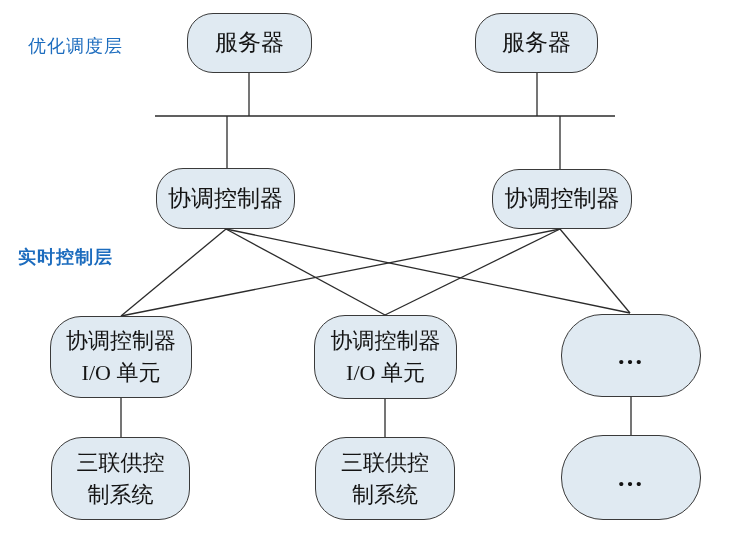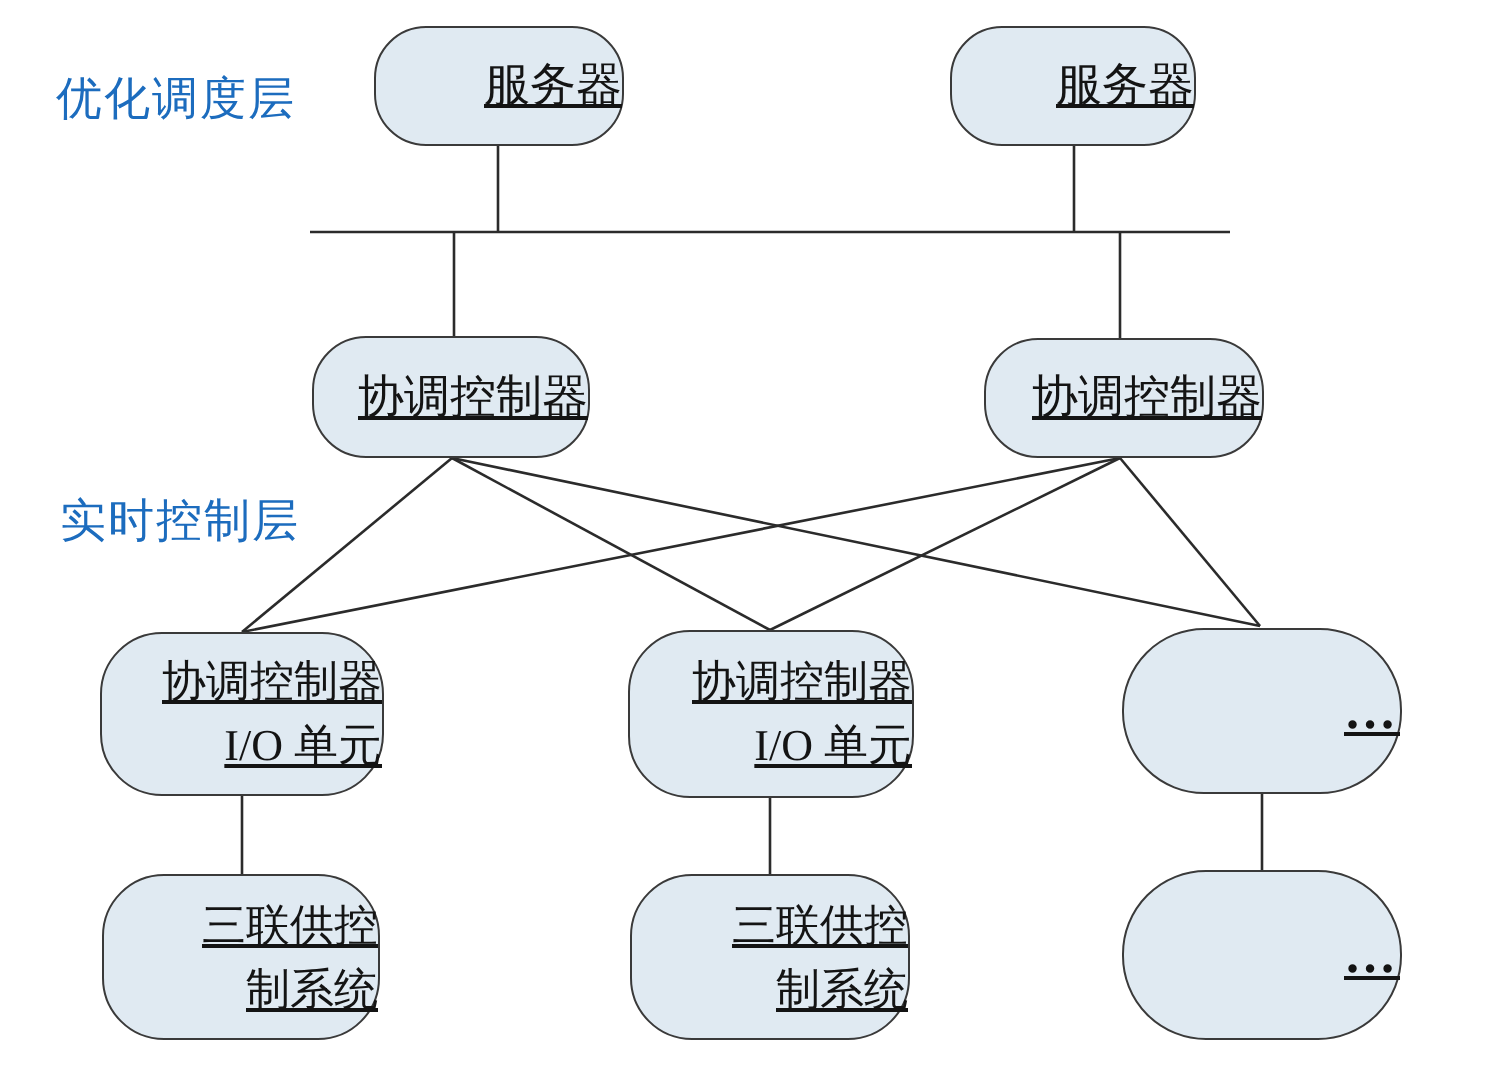--- a/index.html
+++ b/index.html
@@ -15,58 +15,57 @@
     width:752px;height:535px;
     background:#ffffff;
     font-family:"Liberation Serif","DejaVu Serif",serif;
     overflow:hidden;
   }
   .wires{position:absolute;left:0;top:0;width:752px;height:535px;}
   .wires line{stroke:var(--line-color);stroke-width:1.3;}
   .layer-label{
     position:absolute;
     color:var(--label-blue);
-    font-size:23px;
+    font-size:18px;
     letter-spacing:1px;
     white-space:nowrap;
   }
   .node{
     position:absolute;
     box-sizing:border-box;
     background:var(--node-fill);
     border:1.6px solid var(--node-border);
     display:flex;
     flex-direction:column;
-    align-items:flex-end;
+    align-items:center;
     justify-content:center;
     color:var(--node-text);
     font-size:22px;
     text-align:center;
     line-height:32px;
-    text-decoration:underline;
   }
   .node .ln{display:block;white-space:nowrap;}
   
   #n-server1{left:187px;top:13px;width:125px;height:60px;border-radius:26px;font-size:23px;}
   #n-server2{left:475px;top:13px;width:123px;height:60px;border-radius:26px;font-size:23px;}
   
   #n-coord1{left:156px;top:168px;width:139px;height:61px;border-radius:27px;font-size:23px;}
   #n-coord2{left:492px;top:169px;width:140px;height:60px;border-radius:27px;font-size:23px;}
   
   #n-io1{left:50px;top:316px;width:142px;height:82px;border-radius:31px;}
   #n-io2{left:314px;top:315px;width:143px;height:84px;border-radius:31px;}
   #n-dots1{left:561px;top:314px;width:140px;height:83px;border-radius:41px;}
   
   #n-sys1{left:51px;top:437px;width:139px;height:83px;border-radius:31px;}
   #n-sys2{left:315px;top:437px;width:140px;height:83px;border-radius:31px;}
   #n-dots2{left:561px;top:435px;width:140px;height:85px;border-radius:42px;}
   .dots{font-size:26px;font-weight:bold;letter-spacing:2px;line-height:26px;}
   #lbl-opt{left:28px;top:34px;}
   #lbl-coord{left:30px;top:142px;}
-  #lbl-rt{left:30px;top:245px;}
+  #lbl-rt{left:18px;top:245px;font-weight:bold;}
 </style>
 </head>
 <body>
 
 <div class="stage">
 
   <svg class="wires" viewBox="0 0 752 535" xmlns="http://www.w3.org/2000/svg" aria-hidden="true">
 
     <line x1="249" y1="73" x2="249" y2="116"></line>
     <line x1="537" y1="73" x2="537" y2="116"></line>

